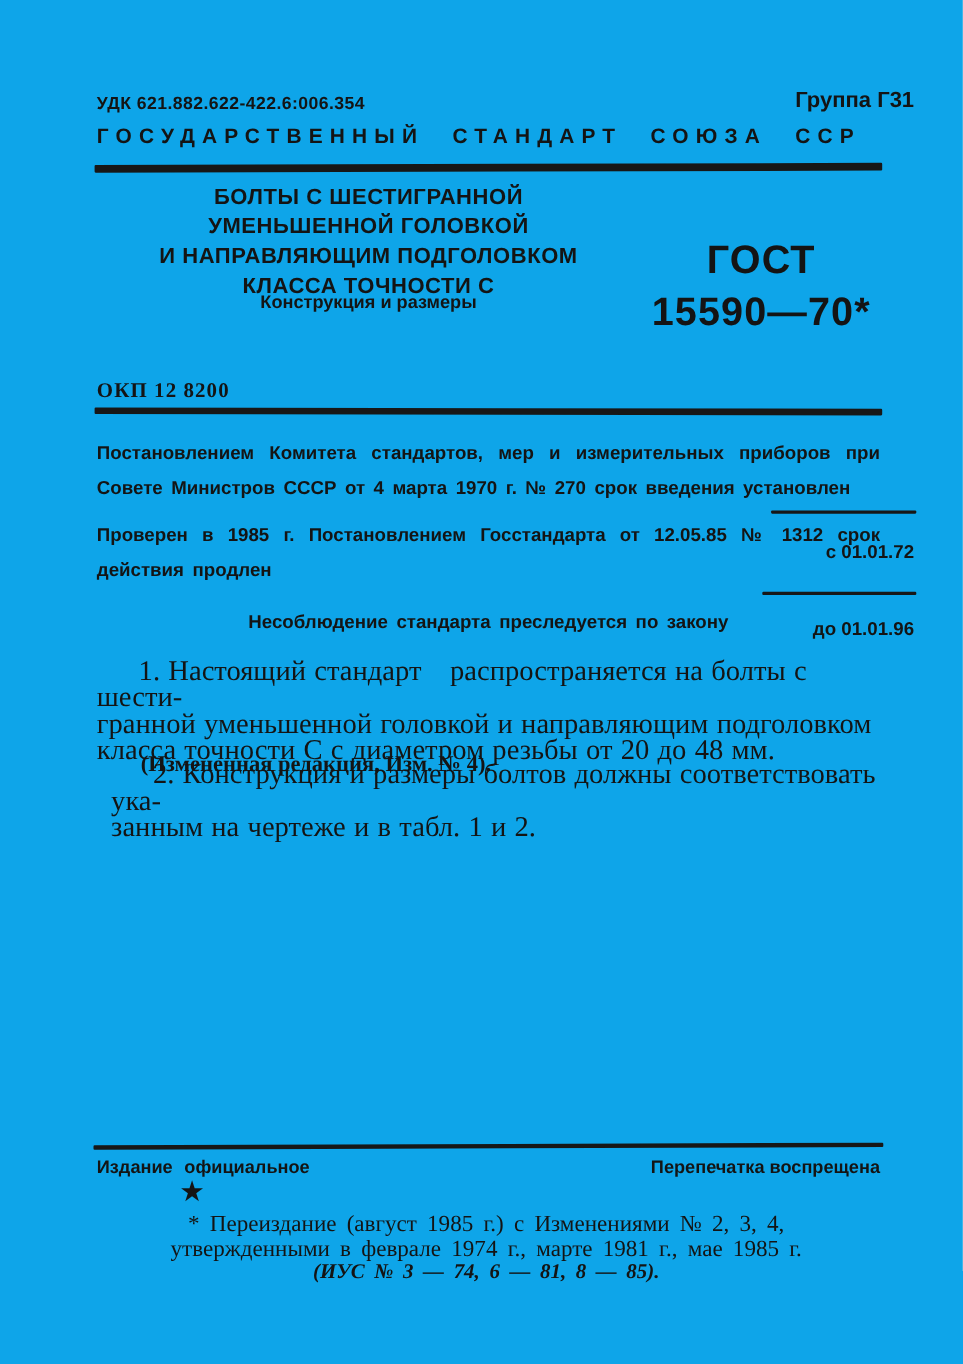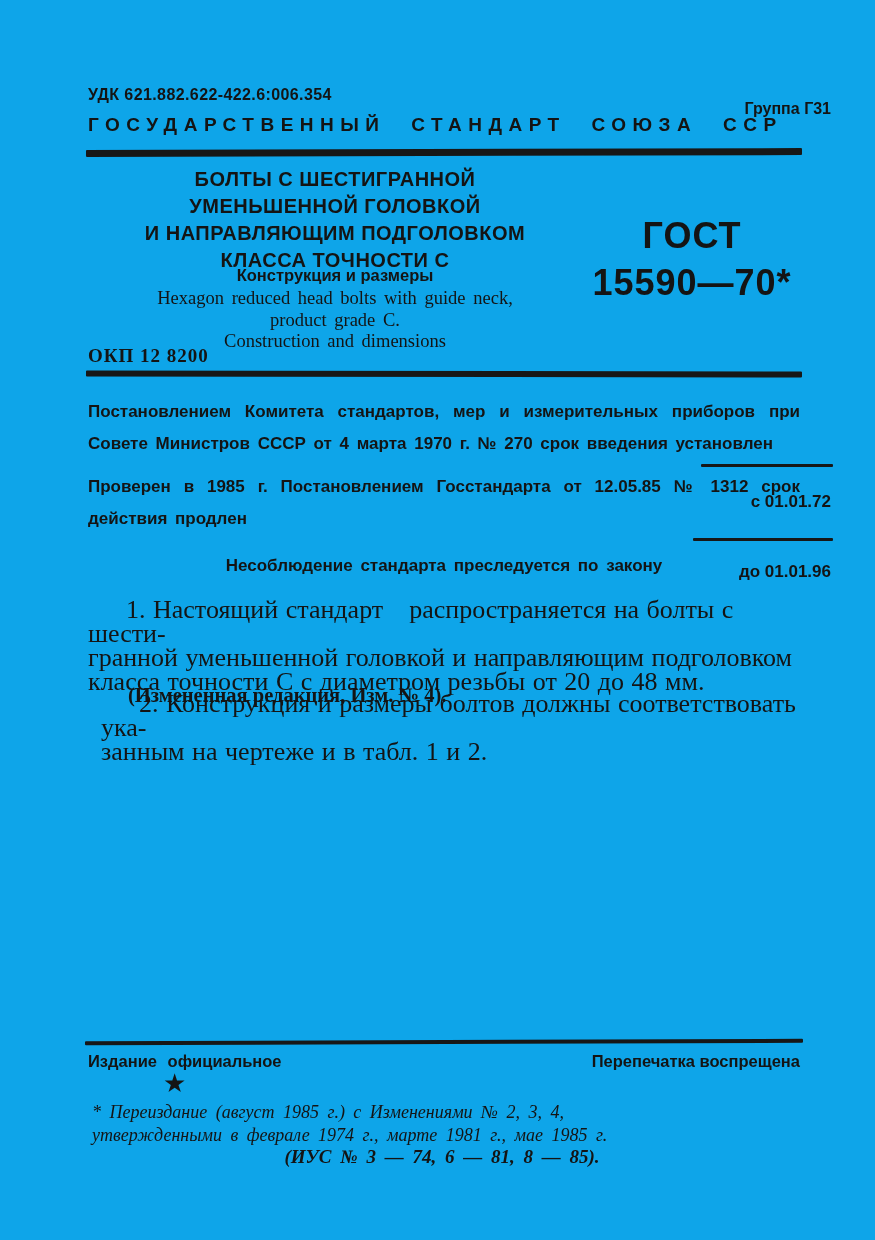--- a/index.html
+++ b/index.html
@@ -16,21 +16,21 @@
     overflow:hidden;
     padding-left:32px;
   }
   .abs{position:absolute;}
   .sans-b{font-family:"Liberation Sans","DejaVu Sans",sans-serif;font-weight:bold;}
   .serif{font-family:"Liberation Serif","DejaVu Serif",serif;}
   .prelines{white-space:pre-line;}
   .rule{background:#171717;border-radius:1px;}
 
   .udc{left:88px;top:86px;font-size:16px;letter-spacing:.4px;}
-  .group{right:76px;top:100px;font-size:16px;margin-left:15px;}
+  .group{right:76px;top:80px;font-size:20px;margin-left:15px;}
   .org-header{
     left:88px;top:114px;width:712px;
     font-size:19px;letter-spacing:6.5px;word-spacing:14px;
     white-space:nowrap;
   }
   .rule-top{left:86px;top:149px;width:716px;height:7px;transform:rotate(-0.15deg);}
   .title-ru{
     left:96px;top:166px;width:478px;
     text-align:center;font-size:20px;line-height:27px;letter-spacing:.5px;
   }
@@ -63,22 +63,22 @@
   .amendment{left:88px;top:684px;width:714px;font-size:20.5px;
              font-weight:bold;text-indent:40px;}
   .para2{top:692px;text-indent:38px;margin-left:13px;}
 
   .rule-bottom{left:85px;top:1040px;width:718px;height:4px;transform:rotate(-0.2deg);}
   .edition-row{left:88px;top:1052px;width:712px;display:flex;
                justify-content:space-between;font-size:16.5px;}
   .edition-left{word-spacing:6px;}
   .star{left:163px;top:1070px;font-size:26px;line-height:26px;}
   .footnote{
-    left:92px;top:1101px;width:700px;text-align:left;
-    font-size:18px;line-height:22.5px;font-style:italic;word-spacing:4px;
+    left:92px;top:1101px;width:700px;text-align:center;
+    font-size:21px;line-height:22.5px;word-spacing:4px;
   }
   .footnote-bold{
     left:92px;top:1146px;width:700px;text-align:center;
     font-size:19px;font-style:italic;font-weight:bold;word-spacing:4px;
   }
 </style>
 </head>
 <body>
 
 <div class="page">
@@ -96,23 +96,20 @@
 И НАПРАВЛЯЮЩИМ ПОДГОЛОВКОМ
 КЛАССА ТОЧНОСТИ С</div>
 
   <div class="abs sans-b gost-code">
     <div>ГОСТ</div>
     <div>15590—70*</div>
   </div>
 
   <div class="abs sans-b subtitle">Конструкция и размеры</div>
 
-  <div class="abs serif title-en prelines">Hexagon reduced head bolts with guide neck,
-product grade C.
-Construction and dimensions</div>
 
   <div class="abs serif okp">ОКП 12 8200</div>
 
   <div class="abs rule rule-okp"></div>
 
   <div class="abs sans-b decree">Постановлением Комитета стандартов, мер и измерительных приборов при Совете Министров СССР от 4 марта 1970 г. № 270 срок введения установлен</div>
 
   <div class="abs sans-b date date1">с 01.01.72</div>
 
   <div class="abs rule uline1"></div>

